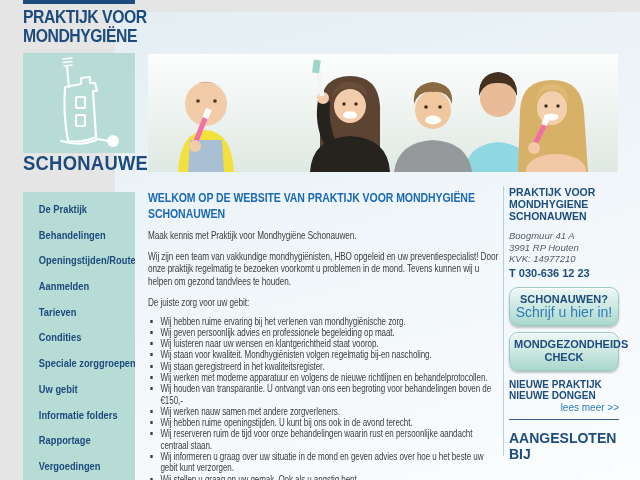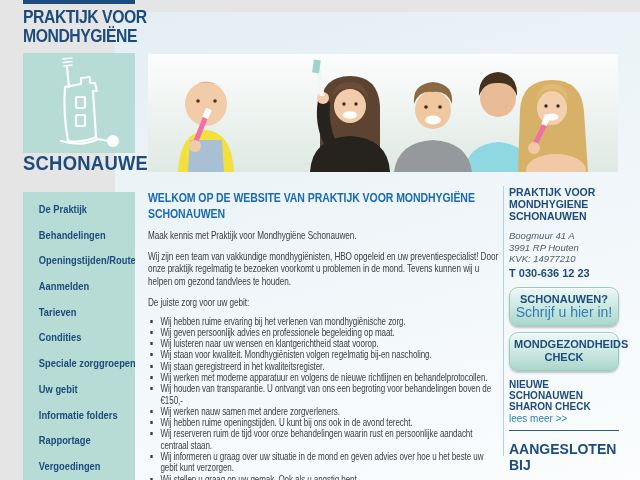--- a/index.html
+++ b/index.html
@@ -46,21 +46,21 @@
   .aside-address{margin-top:8px;font-size:9.5px;font-style:italic;color:#4e5e6a;line-height:11.5px;}
   .aside-phone{margin-top:2px;font-size:11px;font-weight:bold;color:#1c4b7d;}
   .cta-wrap{margin-top:8px;}
   .cta-button{margin-bottom:6px;border-radius:9px;padding:5px 4px 6px;text-align:center;cursor:pointer;
     background:linear-gradient(180deg,#edf8f5 0%,#cde8e1 50%,#aad7cd 100%);
     border:1px solid #9ccac1;box-shadow:0 2px 2px rgba(100,120,115,.4), inset 0 1px 0 #fff;}
   .cta-title{font-size:11px;font-weight:bold;color:#1c4b7d;line-height:13px;}
   .cta-sub{font-size:14px;color:#2e7cb8;line-height:13px;}
   .news{margin-top:8px;}
   .news-line{font-size:10px;font-weight:bold;color:#1c4b7d;line-height:11px;}
-  .news-link{margin-top:1px;text-align:left;font-size:10px;color:#2e7cb8;line-height:11px;cursor:pointer;}
+  .news-link{margin-top:1px;text-align:right;font-size:10px;color:#2e7cb8;line-height:11px;cursor:pointer;}
   .aside hr{margin:6px 0 10px;border:none;border-top:1px solid #345f8c;width:100%;}
   .footer-heading{font-size:14px;font-weight:bold;color:#1c4b7d;}
 </style>
 </head>
 <body>
 
 <div id="page">
   <div class="bg-tint"></div>
 
   <div class="topbar"></div>
@@ -241,20 +241,20 @@
         </div>
 
 
         <div class="cta-button">
           <div class="cta-title">MONDGEZONDHEIDS CHECK</div>
           <div class="cta-sub"></div>
         </div>
       </div>
 
     <div class="news">
-      <div class="news-line">NIEUWE SCHONAUWEN</div>
-      <div class="news-line">SHARON CHECK</div>
+      <div class="news-line">NIEUWE PRAKTIJK</div>
+      <div class="news-line">NIEUWE DONGEN</div>
       <div class="news-link">lees meer &gt;&gt;</div>
     </div>
     <hr>
     <div class="footer-heading">AANGESLOTEN BIJ</div>
   </aside>
 </div>
 
 </body></html>

